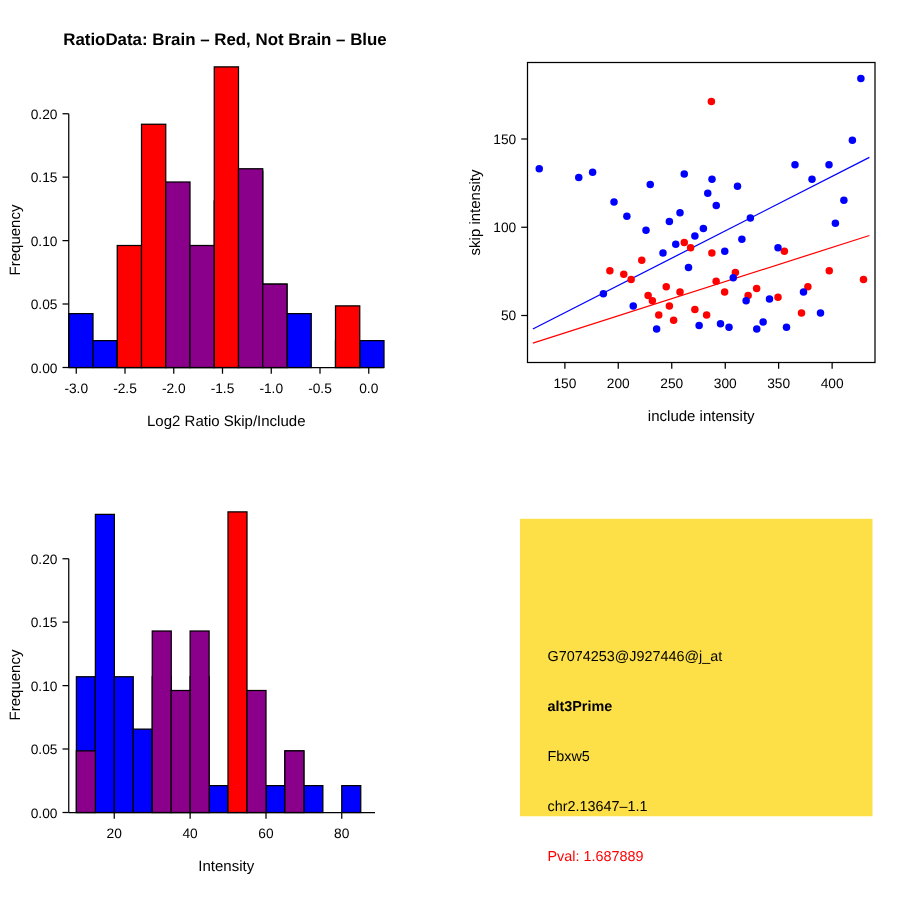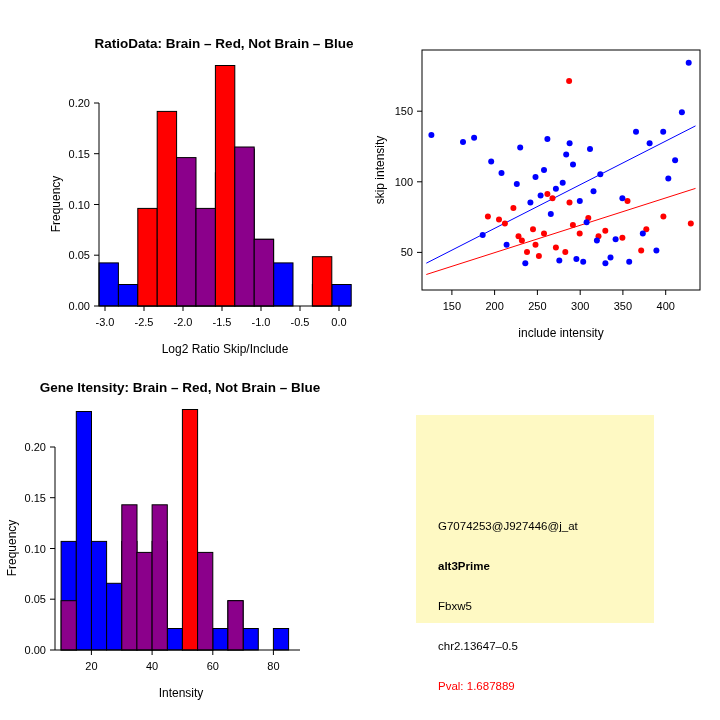--- a/index.html
+++ b/index.html
@@ -25,36 +25,37 @@
     white-space: nowrap;
   }
   svg { display: block; }
   text {
     font-family: "Liberation Sans", sans-serif;
     fill: #000000;
   }
   .axis-label { font-size: 12px; }
   .tick-label { font-size: 11px; }
   .info-box {
-    background: #fef9c3;
+    background: #fde047;
     width: 238px;
-    height: 208px;
+    height: 238px;
     position: relative;
+    padding-left: 44px;
   }
   .info-line {
     position: absolute;
     font-size: 11.5px;
     left: 22px;
   }
   .info-pval { color: #ff0000; }
 </style>
 </head>
 <body>
 
-<div class="panel" style="left:0px; top:16px; width:360px; height:360px;margin-left:44px;">
+<div class="panel" style="left:0px; top:4px; width:360px; height:360px;">
   <div class="panel-title" style="position:absolute; left:0; top:20px; width:360px;">RatioData: Brain – Red, Not Brain – Blue</div>
   <svg width="360" height="360">
 
     <g>
 
       <g fill="#0000ff" stroke="#000000" stroke-width="1">
         <rect x="55.0" y="246.9" width="19.4" height="43.1"></rect>
         <rect x="74.4" y="268.5" width="19.4" height="21.5"></rect>
         <rect x="93.8" y="268.5" width="19.4" height="21.5"></rect>
         <rect x="113.2" y="223.3" width="19.4" height="66.7"></rect>
@@ -228,21 +229,20 @@
       <text x="220.2" y="310" text-anchor="middle">300</text>
       <text x="262.9" y="310" text-anchor="middle">350</text>
       <text x="305.7" y="310" text-anchor="middle">400</text>
     </g>
     <text class="axis-label" x="201" y="337" text-anchor="middle">include intensity</text>
     <text class="axis-label" x="24" y="170" text-anchor="middle" transform="rotate(-90 24 170)">skip intensity</text>
   </svg>
 </div>
 
 <div class="panel" style="left:0px; top:360px; width:360px; height:360px;">
-  <div class="panel-title" style="position:absolute; left:0; top:20px; width:360px;">Gene Itensity: Brain – Red, Not Brain – Blue</div>
   <svg width="360" height="360">
 
     <g>
       <g fill="#0000ff" stroke="#000000" stroke-width="1">
         <rect x="61.1" y="181.4" width="15.2" height="108.6"></rect>
         <rect x="76.3" y="51.5" width="15.2" height="238.5"></rect>
         <rect x="91.4" y="181.4" width="15.2" height="108.6"></rect>
         <rect x="106.6" y="223.3" width="15.2" height="66.7"></rect>
         <rect x="121.8" y="181.4" width="15.2" height="108.6"></rect>
         <rect x="136.9" y="203.1" width="15.2" height="86.9"></rect>
@@ -294,16 +294,16 @@
     <text class="axis-label" x="181" y="337" text-anchor="middle">Intensity</text>
     <text class="axis-label" x="16" y="188" text-anchor="middle" transform="rotate(-90 16 188)">Frequency</text>
   </svg>
 </div>
 
 <div class="panel" style="left:360px; top:360px; width:360px; height:360px;">
   <div class="info-box" style="position:absolute; left:56px; top:55px;">
     <div class="info-line" style="top:105px;">G7074253@J927446@j_at</div>
     <div class="info-line" style="top:145px;font-weight:bold;">alt3Prime</div>
     <div class="info-line" style="top:185px;">Fbxw5</div>
-    <div class="info-line" style="top:225px;">chr2.13647–0.5</div>
+    <div class="info-line" style="top:225px;">chr2.13647–1.1</div>
     <div class="info-line info-pval" style="top:265px;">Pval: 1.687889</div>
   </div>
 </div>
 
 </body></html>

